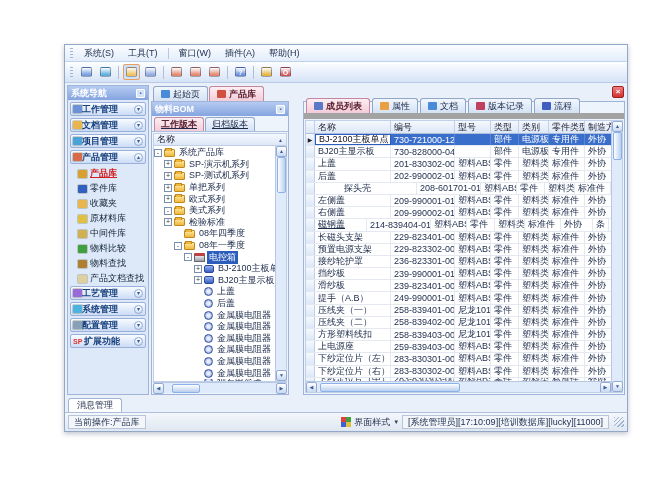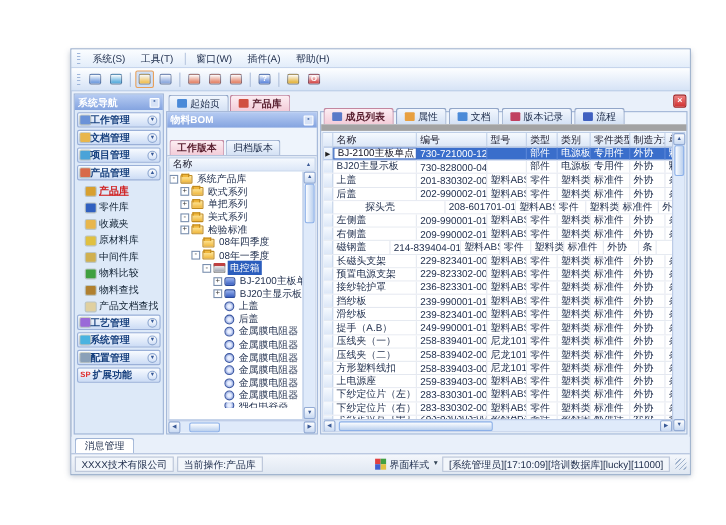--- a/index.html
+++ b/index.html
@@ -46,27 +46,27 @@
 
   
   .center { flex:1; display:flex; flex-direction:column; min-width:0; }
   .doctabs { height:16px; display:flex; align-items:flex-end; gap:1px; padding-left:2px; position:relative; }
   .tab { height:15px; display:flex; align-items:center; gap:3px; padding:0 7px; border:1px solid #92a6c8; border-bottom:none;
     border-radius:3px 3px 0 0; background:linear-gradient(#f2f7fe,#d4e1f4); white-space:nowrap; }
   .tab.active { background:linear-gradient(#fdeef3,#f3ccd8); border-color:#c387a0; font-weight:bold; color:#5a2030; }
   .tab .tico { width:9px; height:8px; border-radius:1px; flex:none; }
   .closeX { position:absolute; right:1px; top:1px; width:12px; height:12px; background:linear-gradient(#f08080,#d03030);
     border:1px solid #a02020; border-radius:2px; color:#fff; font-size:8px; line-height:10px; text-align:center; font-weight:bold; }
-  .content { flex:1; display:flex; gap:2px; min-height:0; }
+  .content { flex:1; display:flex; gap:14px; min-height:0; }
 
   
   .bom { width:138px; background:#eef4fc; border:1px solid #9fb4d6; display:flex; flex-direction:column; min-height:0; }
   .bom-header { height:14px; background:linear-gradient(#b6cbf2,#84a4e0); color:#fff; font-weight:bold;
     display:flex; align-items:center; justify-content:space-between; padding:0 3px; }
-  .bom-tabs { height:26px; display:flex; align-items:flex-end; gap:1px; padding:1px 2px 0; border-bottom:1px solid #aebfdb; }
+  .bom-tabs { height:16px; display:flex; align-items:center; gap:1px; padding:1px 2px 0; border-bottom:1px solid #aebfdb;text-decoration:underline; }
   .bom-tabs .tab { height:14px; padding:0 6px; }
   .colhead { height:13px; background:linear-gradient(#f5f9fe,#dce7f7); border:1px solid #c0d0e8; margin:1px 1px 0;
     display:flex; align-items:center; justify-content:space-between; padding:0 3px; color:#223; }
   .bom-body { flex:1; display:flex; min-height:0; margin:0 1px; background:#fff; border:1px solid #c0d0e8; border-top:none; }
   .tree { flex:1; overflow:hidden; padding-top:1px; }
   .trow { height:11.6px; display:flex; align-items:center; white-space:nowrap; }
   .toggle { width:8px; height:8px; border:1px solid #7a8fae; background:#fff; flex:none;
     font-size:7px; line-height:6px; text-align:center; color:#333; margin-right:2px; }
   .tspacer { width:10px; flex:none; }
   .tlabel { padding:0 2px; }
@@ -298,27 +298,39 @@
             <div class="tree" id="tree">
                 <div class="trow">
                   <span class="toggle">-</span>
                   <span class="ico-folder"></span>
                   <span class="tlabel">系统产品库</span>
                 </div>
                 <div class="trow">
                   <span class="tspacer"></span>
                   <span class="toggle">+</span>
                   <span class="ico-folder"></span>
-                  <span class="tlabel">欧式系列</span>
+                  <span class="tlabel">SP-演示机系列</span>
+                </div>
+                <div class="trow">
+                  <span class="tspacer"></span>
+                  <span class="toggle">+</span>
+                  <span class="ico-folder"></span>
+                  <span class="tlabel">SP-测试机系列</span>
                 </div>
                 <div class="trow">
                   <span class="tspacer"></span>
                   <span class="toggle">+</span>
                   <span class="ico-folder"></span>
                   <span class="tlabel">单把系列</span>
+                </div>
+                <div class="trow">
+                  <span class="tspacer"></span>
+                  <span class="toggle">+</span>
+                  <span class="ico-folder"></span>
+                  <span class="tlabel">欧式系列</span>
                 </div>
                 <div class="trow">
                   <span class="tspacer"></span>
                   <span class="toggle">-</span>
                   <span class="ico-folder"></span>
                   <span class="tlabel">美式系列</span>
                 </div>
                 <div class="trow">
                   <span class="tspacer"></span>
                   <span class="toggle">+</span>
@@ -575,21 +587,21 @@
                     <div class="gcell" style="width: 64px;">209-990002-01I</div>
                     <div class="gcell" style="width: 36px;">塑料ABS</div>
                     <div class="gcell" style="width: 28px;">零件</div>
                     <div class="gcell" style="width: 30px;">塑料类</div>
                     <div class="gcell" style="width: 36px;">标准件</div>
                     <div class="gcell" style="width: 32px;">外协</div>
                     <div class="gcell" style="width: 16px;">条</div>
                   </div>
                   <div class="grow">
                     <div class="gind"></div>
-                    <div class="gcell" style="width: 52px;">磁钢盖</div>
+                    <div class="gcell" style="width: 52px; text-decoration: underline;">磁钢盖</div>
                     <div class="gcell" style="width: 64px;">214-839404-01I</div>
                     <div class="gcell" style="width: 36px;">塑料ABS</div>
                     <div class="gcell" style="width: 28px;">零件</div>
                     <div class="gcell" style="width: 30px;">塑料类</div>
                     <div class="gcell" style="width: 36px;">标准件</div>
                     <div class="gcell" style="width: 32px;">外协</div>
                     <div class="gcell" style="width: 16px;">条</div>
                   </div>
                   <div class="grow">
                     <div class="gind"></div>
@@ -757,23 +769,20 @@
     </div>
   </div>
 
   <div class="msgtabrow">
     <div class="msgtab">
       <span>消息管理</span>
     </div>
   </div>
 
   <div class="statusbar">
-    <div class="scell">
-        <span>XXXX技术有限公司</span>
-      </div>
     <div class="scell">
         <span>当前操作:产品库</span>
       </div>
     <div class="sspacer"></div>
     <div class="stylebtn">
       <span class="palette" id="palette">
           <i style="background: rgb(224, 64, 64);"></i>
           <i style="background: rgb(64, 160, 64);"></i>
           <i style="background: rgb(64, 96, 208);"></i>
           <i style="background: rgb(224, 192, 64);"></i>

